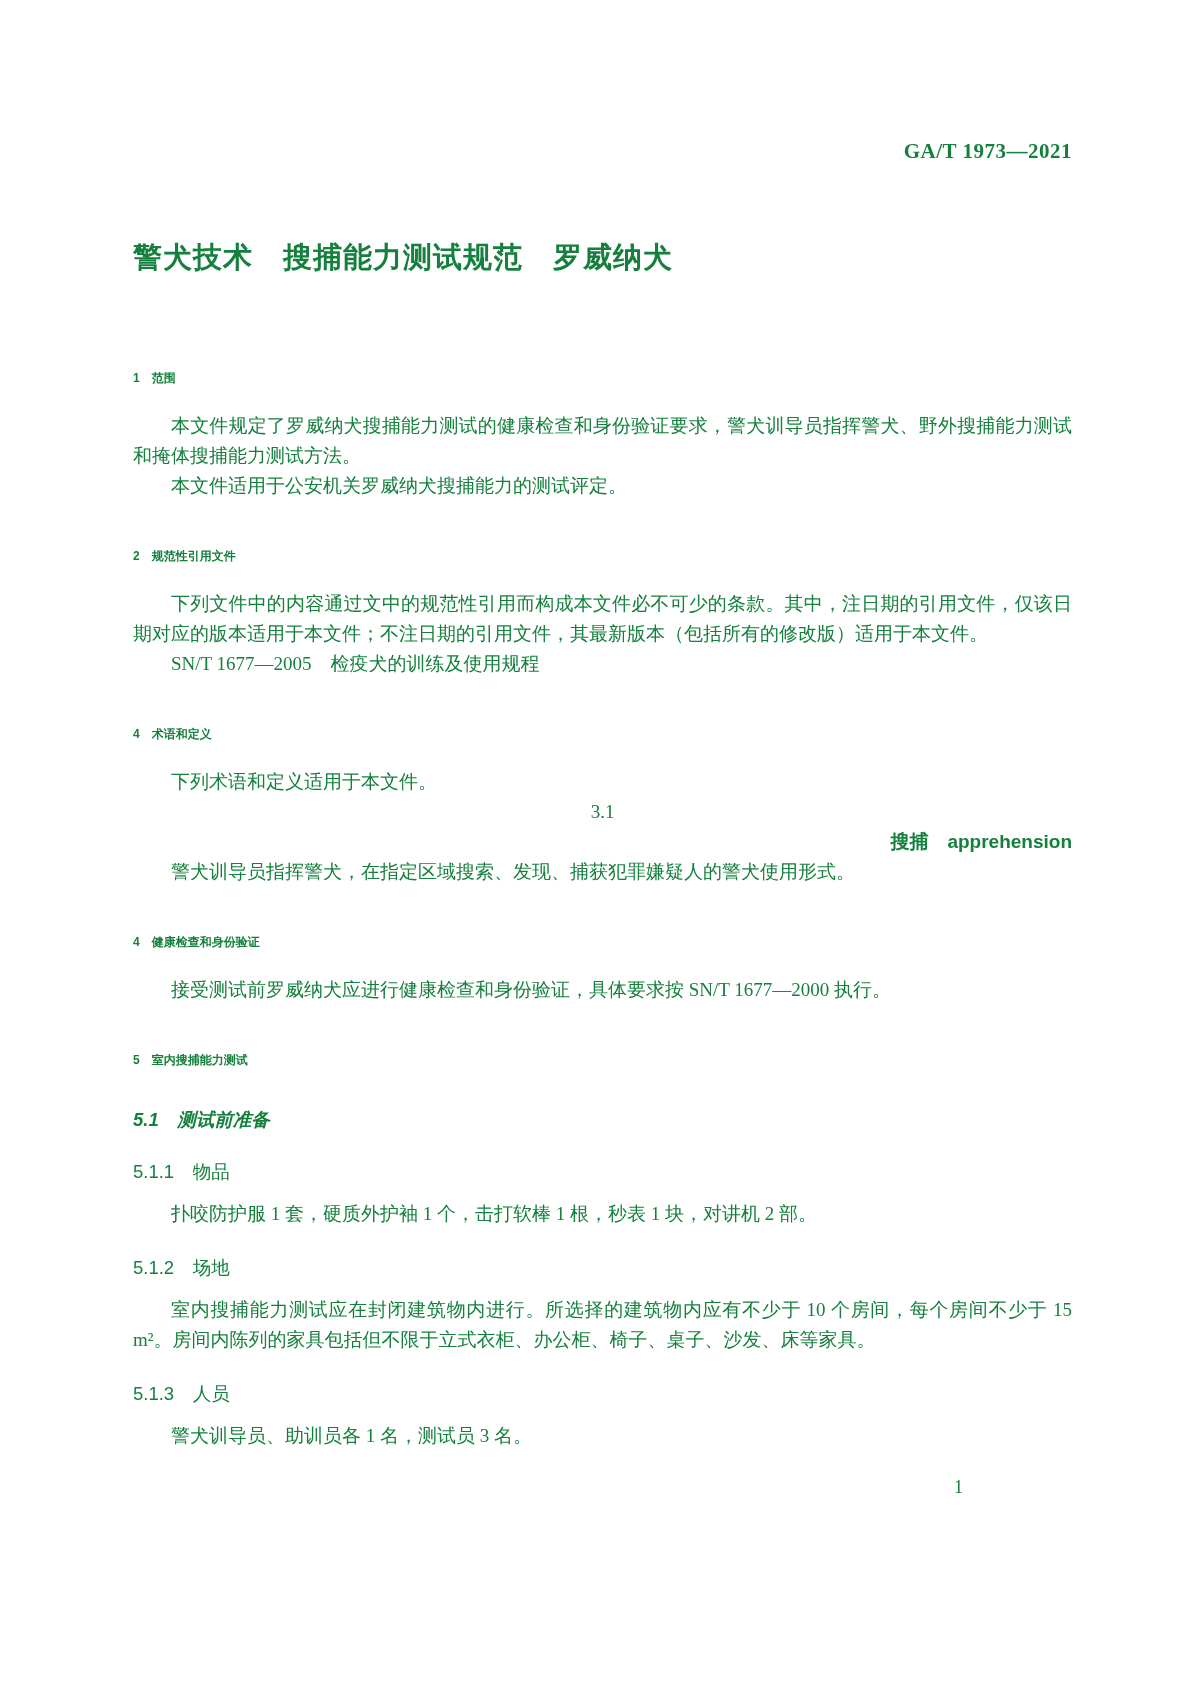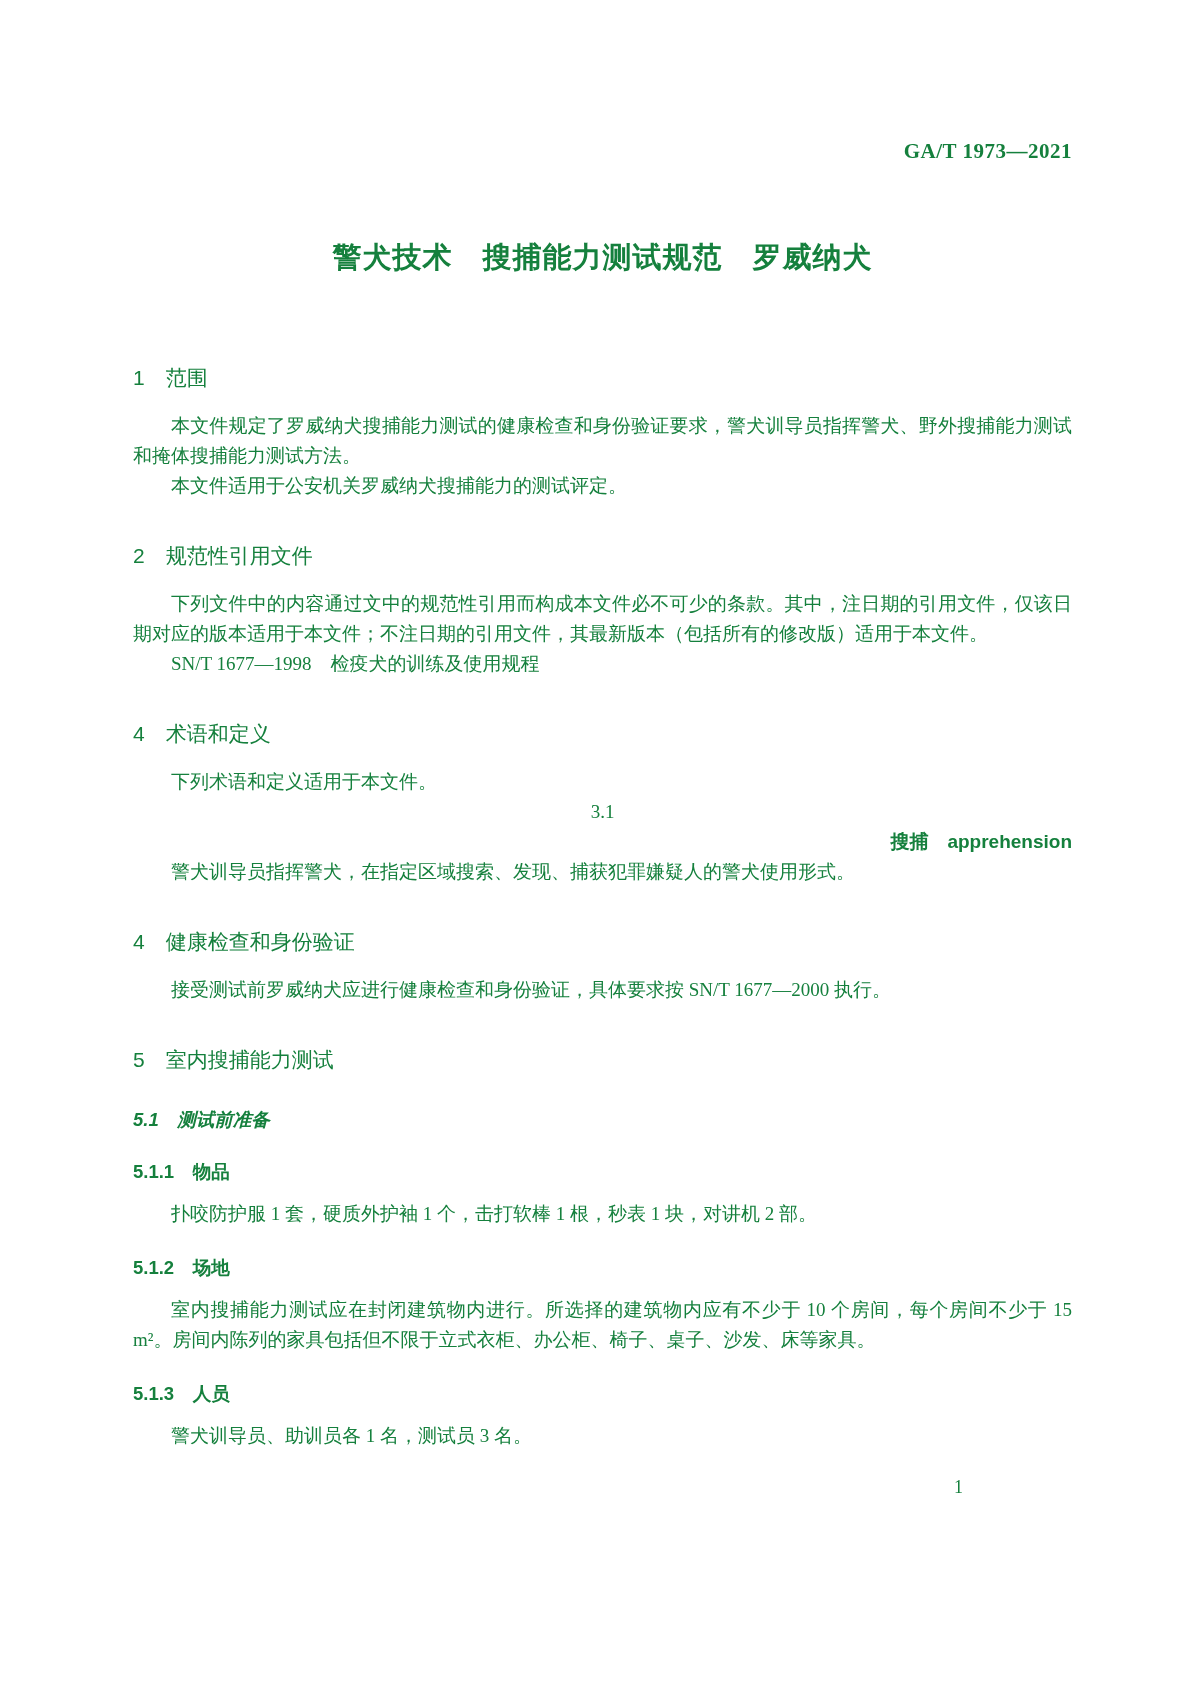--- a/index.html
+++ b/index.html
@@ -22,46 +22,46 @@
   .doc-number {
     text-align: right;
     font-family: "Liberation Serif", "DejaVu Serif", serif;
     font-weight: bold;
     font-size: 21px;
     line-height: 24px;
     letter-spacing: 0.5px;
   }
   .doc-title {
     margin: 74px 0 88px 0;
-    text-align: center;
+    text-align: left;
     font-family: "Liberation Sans", "DejaVu Sans", sans-serif;
     font-weight: bold;
     font-size: 29px;
     line-height: 40px;
     letter-spacing: 1px;
   }
   .sec-h {
     margin: 42px 0 20px 0;
     font-family: "Liberation Sans", "DejaVu Sans", sans-serif;
-    font-weight: normal;
-    font-size: 21px;
+    font-weight: bold;
+    font-size: 12px;
     line-height: 26px;
   }
   .sub-h {
     margin: 34px 0 6px 0;
     font-family: "Liberation Sans", "DejaVu Sans", sans-serif;
     font-weight: bold;
     font-size: 18.5px;
     line-height: 26px;
     font-style: italic;
   }
   .sub2-h {
     margin: 26px 0 14px 0;
     font-family: "Liberation Sans", "DejaVu Sans", sans-serif;
-    font-weight: bold;
+    font-weight: normal;
     font-size: 18.5px;
     line-height: 26px;
   }
   .body-p {
     margin: 0;
     font-size: 19px;
     line-height: 30px;
     text-align: justify;
     text-indent: 2em;
   }
@@ -97,21 +97,21 @@
   <div class="doc-number">GA/T 1973—2021</div>
 
   <h1 class="doc-title">警犬技术　搜捕能力测试规范　罗威纳犬</h1>
 
   <h2 class="sec-h">1　范围</h2>
   <p class="body-p">本文件规定了罗威纳犬搜捕能力测试的健康检查和身份验证要求，警犬训导员指挥警犬、野外搜捕能力测试和掩体搜捕能力测试方法。</p>
   <p class="body-p">本文件适用于公安机关罗威纳犬搜捕能力的测试评定。</p>
 
   <h2 class="sec-h">2　规范性引用文件</h2>
   <p class="body-p">下列文件中的内容通过文中的规范性引用而构成本文件必不可少的条款。其中，注日期的引用文件，仅该日期对应的版本适用于本文件；不注日期的引用文件，其最新版本（包括所有的修改版）适用于本文件。</p>
-  <p class="body-p">SN/T 1677—1998　检疫犬的训练及使用规程</p>
+  <p class="body-p">SN/T 1677—2005　检疫犬的训练及使用规程</p>
 
   <h2 class="sec-h">4　术语和定义</h2>
   <p class="body-p">下列术语和定义适用于本文件。</p>
   <p class="term-no">3.1</p>
   <p class="term-line">搜捕　apprehension</p>
   <p class="body-p">警犬训导员指挥警犬，在指定区域搜索、发现、捕获犯罪嫌疑人的警犬使用形式。</p>
 
   <h2 class="sec-h">4　健康检查和身份验证</h2>
   <p class="body-p">接受测试前罗威纳犬应进行健康检查和身份验证，具体要求按 SN/T 1677—2000 执行。</p>
 

